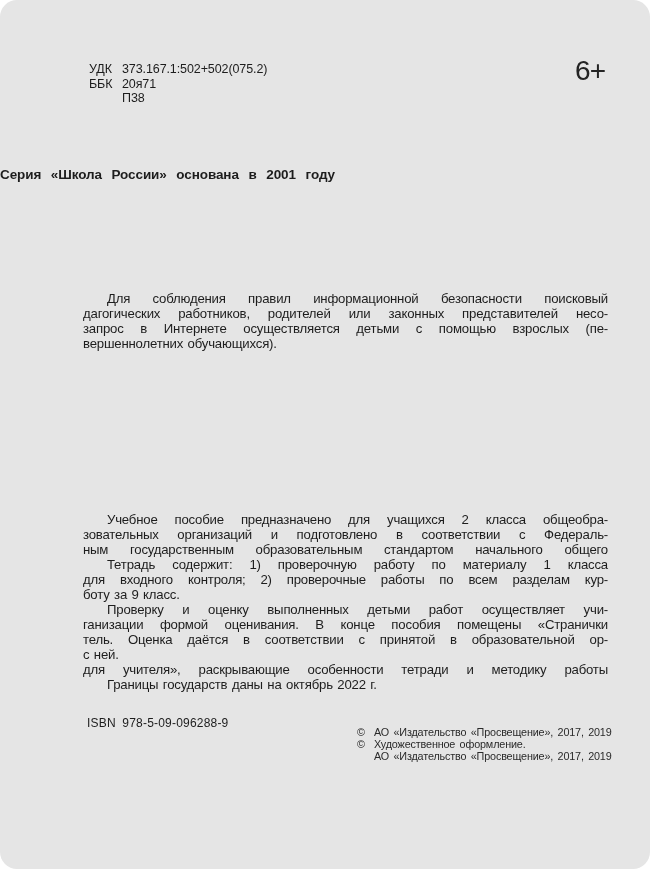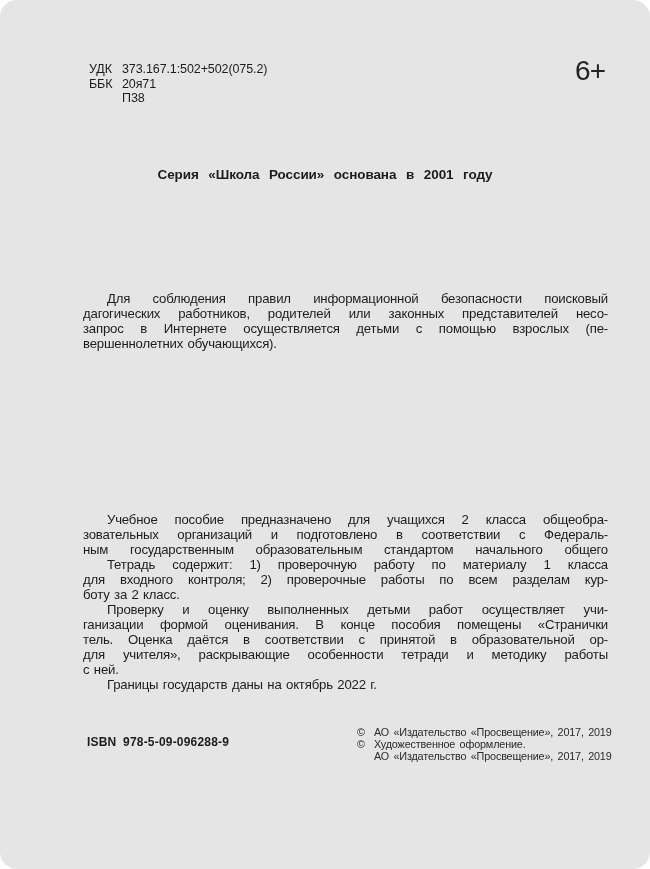--- a/index.html
+++ b/index.html
@@ -37,21 +37,21 @@
     letter-spacing: -1px;
     color: #242424;
   }
 
   
   .series {
     position: absolute;
     left: 0;
     top: 167px;
     width: 650px;
-    text-align: center;
+    text-align: left;
     font-size: 13.5px;
     font-weight: bold;
     word-spacing: 6px;
     letter-spacing: -0.1px;
   }
 
   
   .textblock {
     position: absolute;
     left: 83px;
@@ -70,23 +70,23 @@
     text-justify: inter-word;
     white-space: normal;
   }
   .jline.first { text-indent: 24px; }
   .jline.last  { text-align-last: left; }
 
   
   .isbn {
     position: absolute;
     left: 87px;
-    top: 735px;
+    top: 716px;
     font-size: 12px;
-    font-weight: bold;
+    font-weight: normal;
     word-spacing: 3px;
     letter-spacing: 0.2px;
     white-space: nowrap;
   }
   .copyright {
     position: absolute;
     left: 357px;
     top: 726px;
     font-size: 10.8px;
     line-height: 12.2px;
@@ -130,28 +130,28 @@
 
   <div class="textblock annotation">
     <div>
         <div class="jline first">Учебное пособие предназначено для учащихся 2 класса общеобра-</div>
         <div class="jline">зовательных организаций и подготовлено в соответствии с Федераль-</div>
         <div class="jline">ным государственным образовательным стандартом начального общего</div>
       </div>
     <div>
         <div class="jline first">Тетрадь содержит: 1) проверочную работу по материалу 1 класса</div>
         <div class="jline">для входного контроля; 2) проверочные работы по всем разделам кур-</div>
-        <div class="jline last">боту за 2 класс.</div>
+        <div class="jline last">боту за 9 класс.</div>
       </div>
     <div>
         <div class="jline first">Проверку и оценку выполненных детьми работ осуществляет учи-</div>
         <div class="jline">ганизации формой оценивания. В конце пособия помещены «Странички</div>
         <div class="jline">тель. Оценка даётся в соответствии с принятой в образовательной ор-</div>
+        <div class="jline last">с ней.</div>
         <div class="jline">для учителя», раскрывающие особенности тетради и методику работы</div>
-        <div class="jline last">с ней.</div>
       </div>
     <div>
         <div class="jline first last">Границы государств даны на октябрь 2022 г.</div>
       </div>
   </div>
 
   <div class="isbn">ISBN 978-5-09-096288-9</div>
 
   <div class="copyright">
     <div class="c-row">

